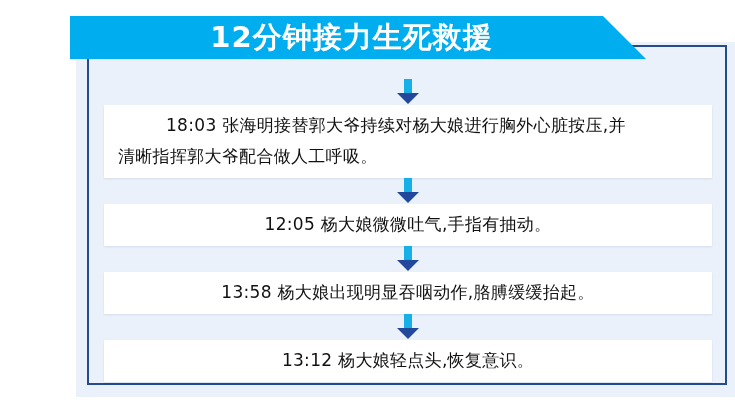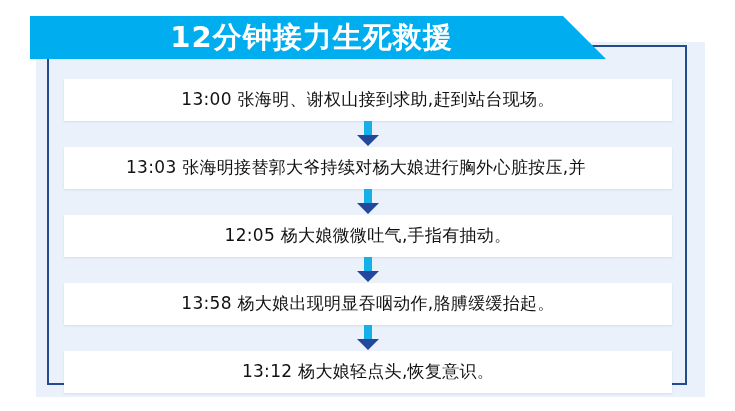--- a/index.html
+++ b/index.html
@@ -12,20 +12,21 @@
     height: 411px;
     overflow: hidden;
     font-family: "DejaVu Sans", "Liberation Sans", sans-serif;
   }
 
   #infographic {
     position: relative;
     width: 671px;
     height: 411px;
     background: #ffffff;
+    margin-left: 40px;
   }
 
   
   .panel-bg {
     position: absolute;
     left: 36px;
     top: 42px;
     width: 669px;
     height: 355px;
     background: #eaf1fb;
@@ -153,33 +154,31 @@
 
   <div class="panel-bg"></div>
   <div class="panel-frame"></div>
 
   <div class="banner">
     <div class="banner-title">12分钟接力生死救援</div>
   </div>
 
   <div class="rows">
 
-    <div class="row">
-      <span class="row-text">13:00  张海明、谢权山接到求助,赶到站台现场。</span>
-    </div>
 
     <div class="arrow">
       <div class="arrow-inner">
         <div class="arrow-stem"></div>
         <div class="arrow-head"></div>
       </div>
     </div>
 
     <div class="row two-line">
-      <span class="row-text indent">13:03  张海明接替郭大爷持续对杨大娘进行胸外心脏按压,并</span>
+      <span class="row-text indent">18:03  张海明接替郭大爷持续对杨大娘进行胸外心脏按压,并</span>
+      <span class="row-text">清晰指挥郭大爷配合做人工呼吸。</span>
     </div>
 
     <div class="arrow">
       <div class="arrow-inner">
         <div class="arrow-stem"></div>
         <div class="arrow-head"></div>
       </div>
     </div>
 
     <div class="row">

